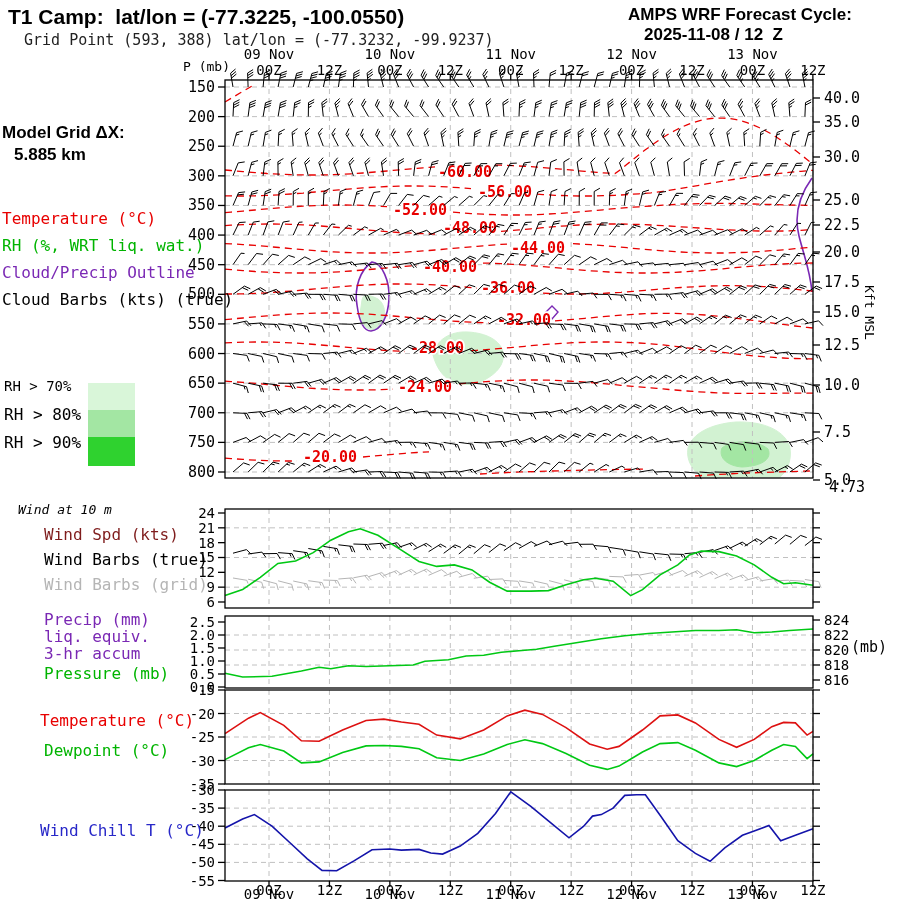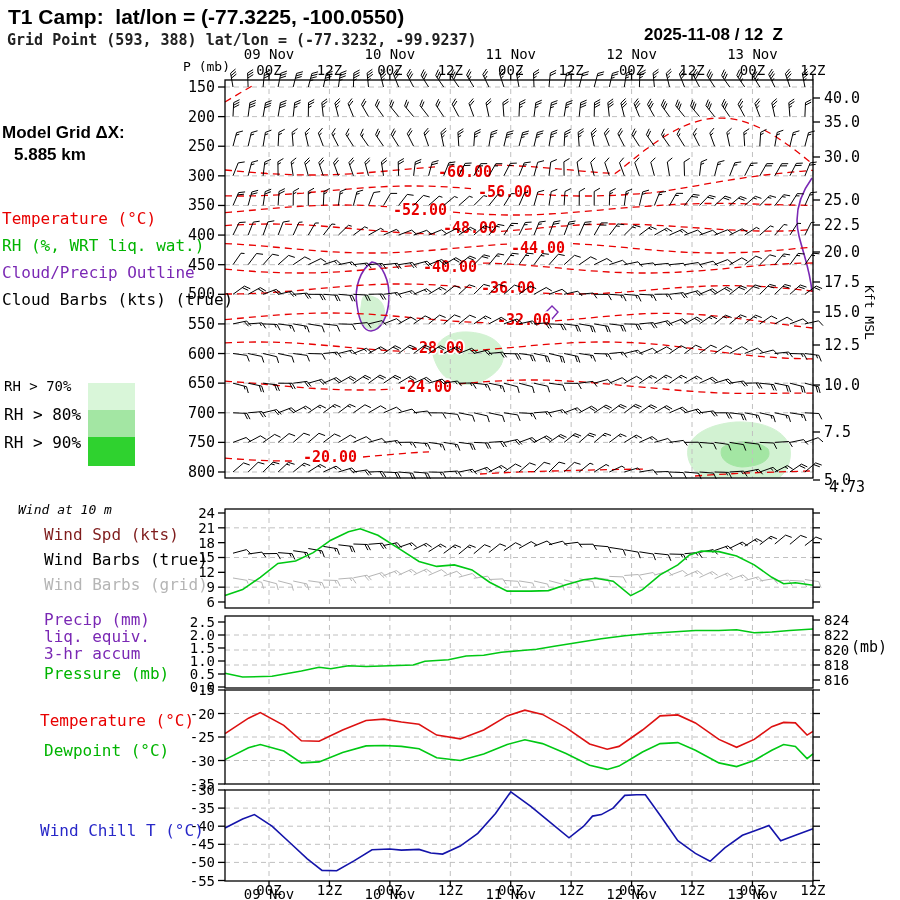--- a/index.html
+++ b/index.html
@@ -313,21 +313,22 @@
       <text x="215" y="849.3" fill="#000" font-size="14" text-anchor="end" font-family="DejaVu Sans Mono, monospace">-45</text>
       <line x1="218" y1="862.4" x2="225" y2="862.4" stroke="#000" stroke-width="1.3" fill="none"></line>
       <line x1="813" y1="862.4" x2="820" y2="862.4" stroke="#000" stroke-width="1.3" fill="none"></line>
       <text x="215" y="867.4" fill="#000" font-size="14" text-anchor="end" font-family="DejaVu Sans Mono, monospace">-50</text>
       <line x1="218" y1="880.5" x2="225" y2="880.5" stroke="#000" stroke-width="1.3" fill="none"></line>
       <line x1="813" y1="880.5" x2="820" y2="880.5" stroke="#000" stroke-width="1.3" fill="none"></line>
       <text x="215" y="885.5" fill="#000" font-size="14" text-anchor="end" font-family="DejaVu Sans Mono, monospace">-55</text>
     </svg>
 
   <div class="abs sans" style="left:8px;top:6px;font-size:21px;">T1 Camp:  lat/lon = (-77.3225, -100.0550)</div>
-  <div class="abs mono" style="left:7px;top:33px;font-size:15px;color:#222;font-weight:bold;">Grid Point (593, 388) lat/lon = (-77.3232, -99.9237)</div>
+  <div class="abs mono" style="left:24px;top:33px;font-size:15px;color:#222;">Grid Point (593, 388) lat/lon = (-77.3232, -99.9237)</div>
+  <div class="abs sans" style="left:628px;top:6px;font-size:17px;">AMPS WRF Forecast Cycle:</div>
   <div class="abs sans" style="left:628px;top:26px;font-size:17px;margin-left:16px;">2025-11-08 / 12  Z</div>
 
   <div class="abs sans" style="left:2px;top:124px;font-size:17px;">Model Grid ΔX:</div>
   <div class="abs sans" style="left:14px;top:146px;font-size:17px;">5.885 km</div>
 
   <div class="abs mono" style="left: 2px; top: 211px; font-size: 16px; color: rgb(232, 0, 0);">Temperature (°C)</div>
   <div class="abs mono" style="left: 2px; top: 238px; font-size: 16px; color: rgb(0, 180, 0);">RH (%, WRT liq. wat.)</div>
   <div class="abs mono" style="left: 2px; top: 265px; font-size: 16px; color: rgb(122, 40, 180);">Cloud/Precip Outline</div>
   <div class="abs mono" style="left: 2px; top: 292px; font-size: 16px; color: rgb(0, 0, 0);">Cloud Barbs (kts) (true)</div>
 

